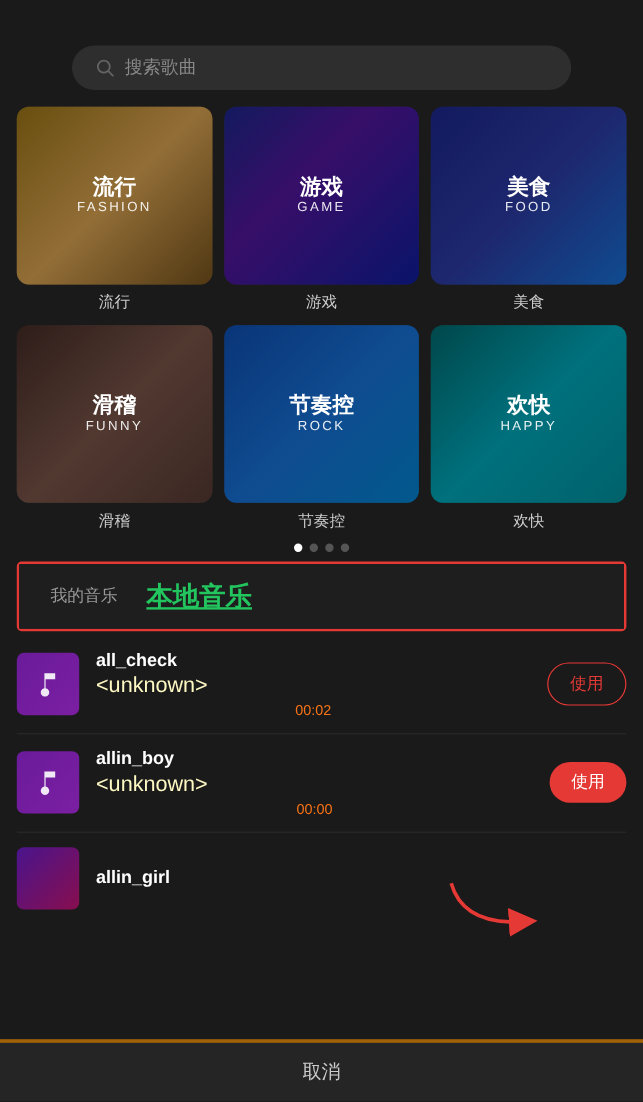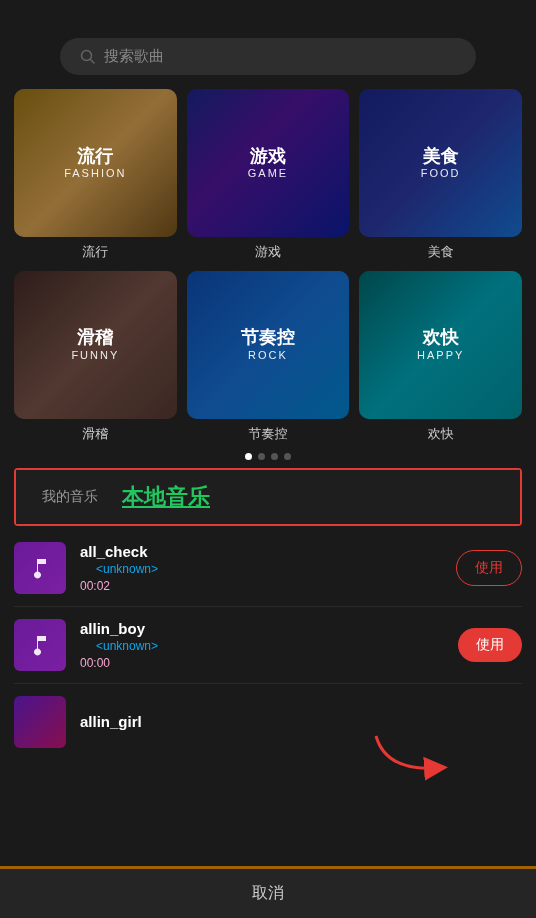--- a/index.html
+++ b/index.html
@@ -157,22 +157,22 @@
       border-radius: 6px;
       background: linear-gradient(135deg, #6a1b9a, #7b1fa2);
       display: flex;
       align-items: center;
       justify-content: center;
       flex-shrink: 0;
     }
     .music-thumb svg { opacity: 0.9; }
     .music-info { flex: 1; min-width: 0; }
     .music-title { font-size: 15px; font-weight: 600; color: #fff; }
-    .music-artist { font-size: 12px; color: #0ea5e9; margin-top: 2px; margin-left: 16px; }
-    .music-duration { font-size: 12px; color: #f9a8d4; margin-top: 3px; }
+    .music-artist { font-size: 18px; color: #fef9c3; margin-top: 2px; }
+    .music-duration { font-size: 12px; color: #f97316; margin-top: 3px; text-align: center; }
     .use-btn {
       background: #e53935;
       color: #fff;
       border: none;
       border-radius: 18px;
       padding: 8px 18px;
       font-size: 14px;
       cursor: pointer;
       flex-shrink: 0;
     }

